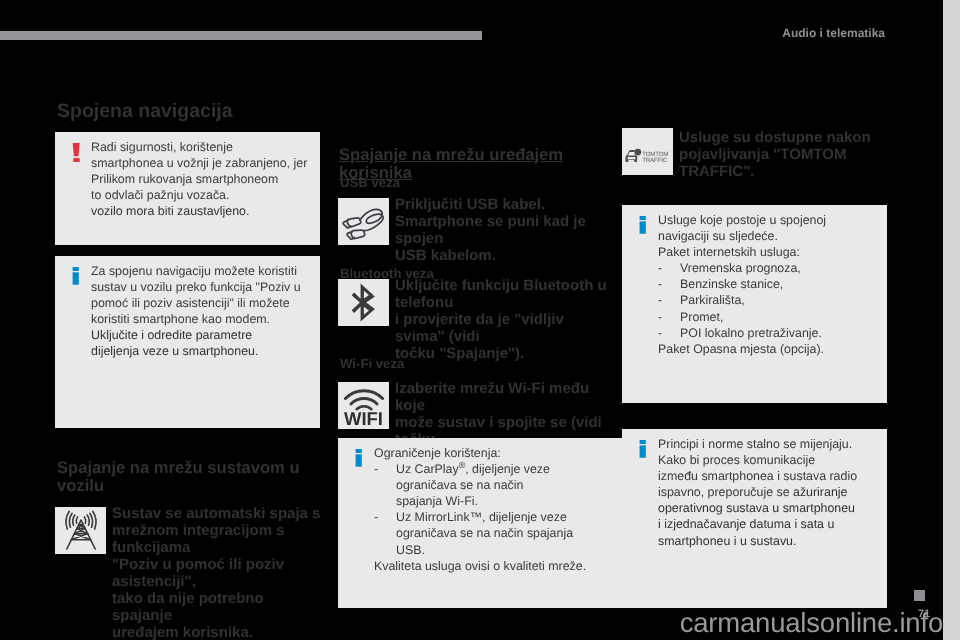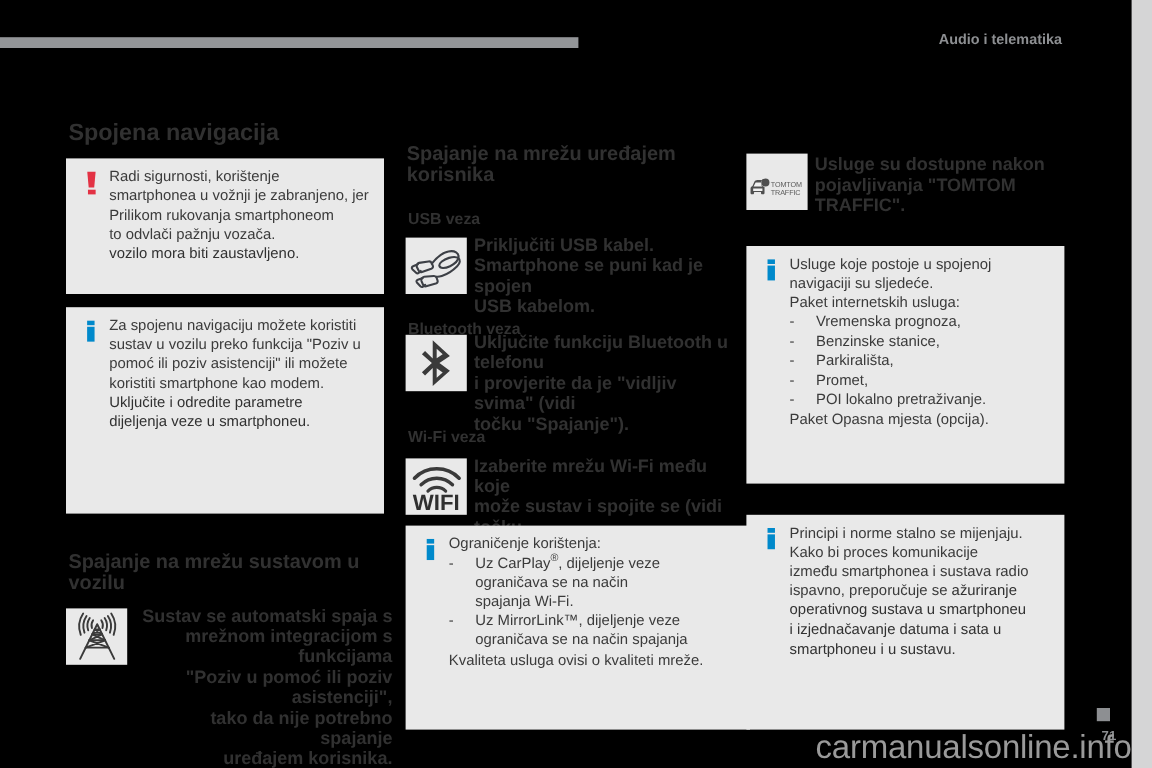--- a/index.html
+++ b/index.html
@@ -91,29 +91,29 @@
         <path d="M33.6 19.2 a15.5 15.5 0 0 0-1.7-13.9"></path>
         <path d="M36.7 21.0 a19.5 19.5 0 0 0-2.0-17.7"></path>
       </g>
       <g fill="none" stroke="#3a3a3a" stroke-width="1.6" stroke-linejoin="round" stroke-linecap="round">
         <path d="M23 12.2 L8.8 41.0 M23 12.2 L37.2 41.0"></path>
         <path d="M20.9 16.5 L25.1 16.5 M18.9 20.6 L27.1 20.6 M16.4 25.6 L29.6 25.6 M13.4 31.7 L32.6 31.7"></path>
         <path d="M20.9 16.5 L27.1 20.6 M25.1 16.5 L18.9 20.6 M18.9 20.6 L29.6 25.6 M27.1 20.6 L16.4 25.6 M16.4 25.6 L32.6 31.7 M29.6 25.6 L13.4 31.7"></path>
       </g>
     </svg>
   </div>
-  <div class="itxt" id="c1-itxt" style="left:112px;top:505px;width:215px;text-align:right;">
+  <div class="itxt" id="c1-itxt" style="left:112px;top:505px;width:215px;">
     <div>Sustav se automatski spaja s</div>
     <div>mrežnom integracijom s funkcijama</div>
     <div>"Poziv u pomoć ili poziv asistenciji",</div>
     <div>tako da nije potrebno spajanje</div>
     <div>uređajem korisnika.</div>
   </div>
 
-  <h2 class="sec" id="c2-sec" style="left:339px;top:119px;width:290px;">
+  <h2 class="sec" id="c2-sec" style="left:339px;top:146px;width:290px;text-decoration:underline;">
     <span>Spajanje na mrežu uređajem</span><br>
     <span>korisnika</span>
   </h2>
 
   <h3 class="sub" id="c2-usb-h" style="left:340px;top:175px;">USB veza</h3>
   <div class="iconbox" id="c2-usb-box" style="left:338px;top:198px;width:51px;height:47px;">
     <svg width="48" height="44" viewBox="0 0 52 47" aria-hidden="true">
       <g fill="none" stroke="#3d4046" stroke-width="1.9" stroke-linejoin="round" stroke-linecap="round">
 
         <path d="M21.5 21.0 C25.5 16.0 31.0 11.0 36.5 10.0 C42.5 8.9 46.0 11.5 45.6 15.2
@@ -195,20 +195,24 @@
           <span class="d"></span>
           <span>spajanja Wi-Fi.</span>
         </div>
       <div class="li">
           <span class="d">-</span>
           <span><span>Uz MirrorLink</span><span class="tm">™</span><span>, dijeljenje veze</span></span>
         </div>
       <div class="li">
           <span class="d"></span>
           <span>ograničava se na način spajanja</span>
+        </div>
+      <div class="li">
+          <span class="d"></span>
+          <span>USB.</span>
         </div>
       <div>Kvaliteta usluga ovisi o kvaliteti mreže.</div>
     </div>
   </div>
 
   <div class="iconbox" id="c3-tt-box" style="left:622px;top:128px;width:51px;height:47px;align-items:center;">
     <svg width="53" height="23" viewBox="0 0 88 39" style="position:relative;top:4px;left:2px;" aria-hidden="true">
       <g fill="#4f4f4f">
         <path d="M2.5 28.8 L2.5 22.4 C2.5 20.6 3.6 19.1 5.3 18.5 L8.0 12.7
                  C8.8 10.9 10.3 9.9 12.4 9.9 L19.3 9.9 C19.3 9.9 17.7 11.5 17.7 14.2

